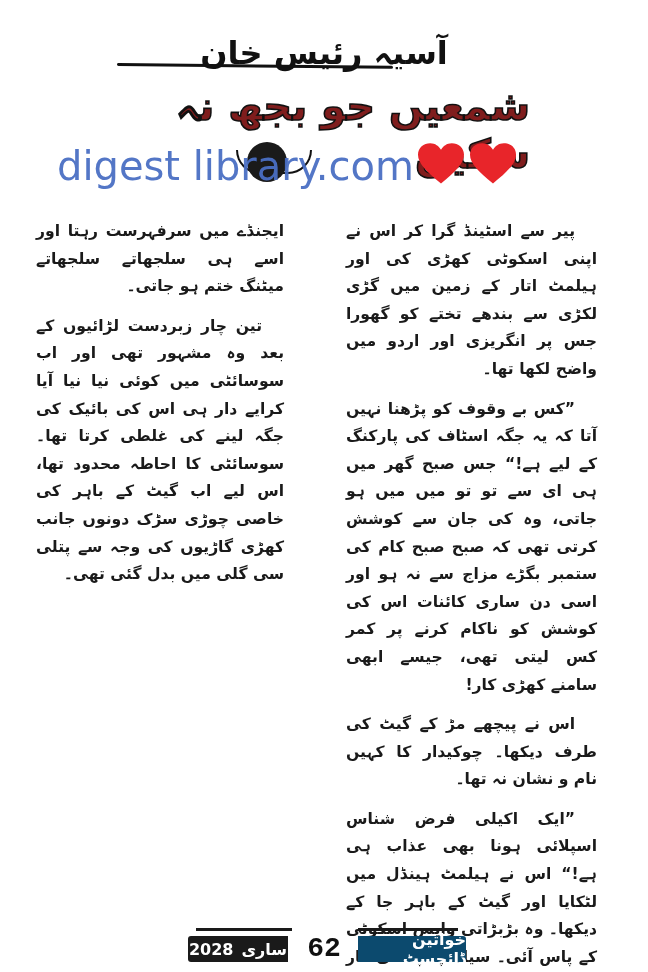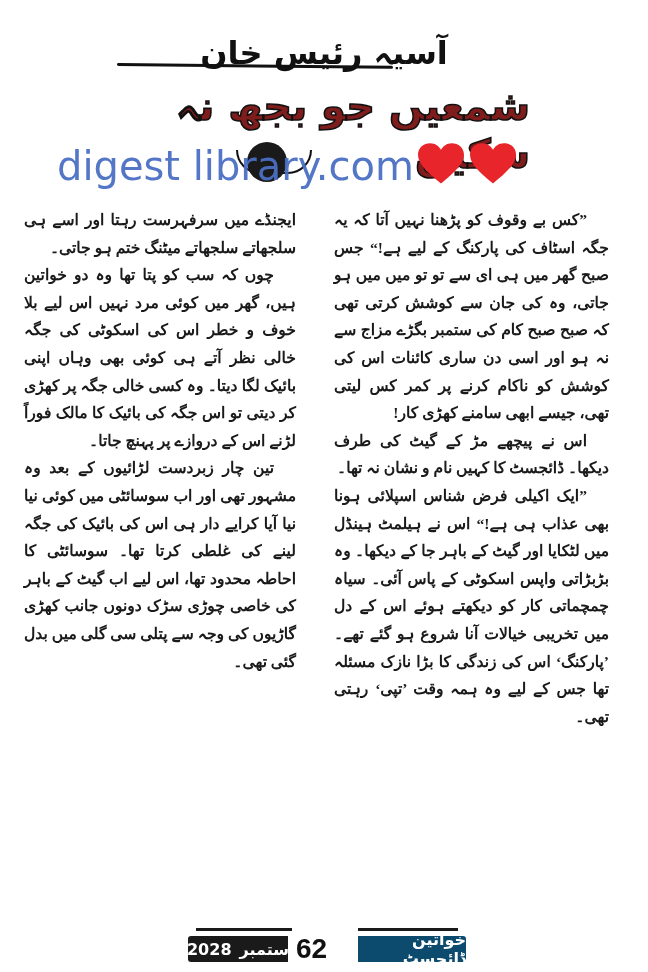--- a/index.html
+++ b/index.html
@@ -17,30 +17,30 @@
   .ornament-swoosh { position:absolute; top:150px; left:236px; width:72px; height:22px;
               border:2px solid #111; border-top:none; border-radius:0 0 40px 40px; background:transparent; }
   .watermark { position:absolute; top:143px; left:57px; height:56px; display:flex; align-items:flex-start;
                font-family:"DejaVu Sans", sans-serif; color:#4a6fc4; font-size:40px; letter-spacing:0px; }
   .watermark .wm-text { opacity:0.95; }
   .hearts { display:flex; gap:6px; margin-left:4px; }
   .heart { width:46px; height:42px; position:relative; }
   .heart svg { width:100%; height:100%; display:block; }
   .col { position:absolute; top:206px; direction:rtl; text-align:justify; font-size:15.6px;
          line-height:27.6px; font-weight:bold; color:#1a1a1a; }
-  .col p { margin:0; text-indent:0;font-family:Liberation Serif, serif; }
+  .col p { margin:12px; text-indent:0; }
   .col .para { text-indent:22px; }
   .col-right { left:334px; width:275px; }
   .col-left { left:24px; width:272px; }
   .footer { position:absolute; top:932px; left:0; width:648px; height:34px; }
   .ft-date { position:absolute; left:188px; top:4px; width:100px; height:26px; background:#1a1a1a;
              color:#fff; font-size:16px; font-weight:bold; display:flex; align-items:center; justify-content:center;
              gap:8px; border-radius:3px 0 0 3px; direction:rtl; }
-  .ft-page { position:absolute; left:296px; top:1px; width:56px; 
-             font-size:28px; font-weight:bold; color:#111; font-family:Liberation Sans, sans-serif; }
+  .ft-page { position:absolute; left:296px; top:1px; width:56px; text-align:center;
+             font-size:28px; font-weight:bold; color:#111; font-family:Liberation Mono, monospace; }
   .ft-mag { position:absolute; left:358px; top:4px; width:108px; height:26px; background:#0c4a6e;
             color:#fff; font-size:16px; font-weight:bold; display:flex; align-items:center; justify-content:center;
             border-radius:0 3px 3px 0; direction:rtl; }
   .ft-bar-left { position:absolute; left:196px; top:-4px; width:96px; height:3px; background:#1a1a1a; }
   .ft-bar-right { position:absolute; left:358px; top:-4px; width:100px; height:3px; background:#1a1a1a; }
 </style>
 </head>
 <body>
 
 <div class="byline">آسیہ رئیس خان</div>
@@ -59,35 +59,35 @@
     </span>
     <span class="heart">
       <svg viewBox="0 0 32 29">
           <path d="M16 28 C6 20 0 14 0 8 C0 3 4 0 8.5 0 C12 0 14.5 2 16 4.5 C17.5 2 20 0 23.5 0 C28 0 32 3 32 8 C32 14 26 20 16 28 Z" fill="#e8252a"></path>
         </svg>
     </span>
   </span>
 </div>
 
 <div class="col col-right">
+  <p class="para">پیر سے اسٹینڈ گرا کر اس نے اپنی اسکوٹی کھڑی کی اور ہیلمٹ اتار کے زمین میں گڑی لکڑی سے بندھے تختے کو گھورا جس پر انگریزی اور اردو میں واضح لکھا تھا۔</p>
   <p class="para">”کس بے وقوف کو پڑھنا نہیں آتا کہ یہ جگہ اسٹاف کی پارکنگ کے لیے ہے!“ جس صبح گھر میں ہی ای سے تو تو میں میں ہو جاتی، وہ کی جان سے کوشش کرتی تھی کہ صبح صبح کام کی ستمبر بگڑے مزاج سے نہ ہو اور اسی دن ساری کائنات اس کی کوشش کو ناکام کرنے پر کمر کس لیتی تھی، جیسے ابھی سامنے کھڑی کار!</p>
-  <p class="para">اس نے پیچھے مڑ کے گیٹ کی طرف دیکھا۔ ڈائجسٹ کا کہیں نام و نشان نہ تھا۔</p>
+  <p class="para">اس نے پیچھے مڑ کے گیٹ کی طرف دیکھا۔ چوکیدار کا کہیں نام و نشان نہ تھا۔</p>
   <p class="para">”ایک اکیلی فرض شناس اسپلائی ہونا بھی عذاب ہی ہے!“ اس نے ہیلمٹ ہینڈل میں لٹکایا اور گیٹ کے باہر جا کے دیکھا۔ وہ بڑبڑاتی واپس اسکوٹی کے پاس آئی۔ سیاہ چمچماتی کار کو دیکھتے ہوئے اس کے دل میں تخریبی خیالات آنا شروع ہو گئے تھے۔ ’پارکنگ‘ اس کی زندگی کا بڑا نازک مسئلہ تھا جس کے لیے وہ ہمہ وقت ’تپی‘ رہتی تھی۔</p>
 
 </div>
 
 <div class="col col-left">
   <p>ایجنڈے میں سرفہرست رہتا اور اسے ہی سلجھاتے سلجھاتے میٹنگ ختم ہو جاتی۔</p>
-  <p class="para">چوں کہ سب کو پتا تھا وہ دو خواتین ہیں، گھر میں کوئی مرد نہیں اس لیے بلا خوف و خطر اس کی اسکوٹی کی جگہ خالی نظر آتے ہی کوئی بھی وہاں اپنی بائیک لگا دیتا۔ وہ کسی خالی جگہ پر کھڑی کر دیتی تو اس جگہ کی بائیک کا مالک فوراً لڑنے اس کے دروازے پر پہنچ جاتا۔</p>
   <p class="para">تین چار زبردست لڑائیوں کے بعد وہ مشہور تھی اور اب سوسائٹی میں کوئی نیا نیا آیا کرایے دار ہی اس کی بائیک کی جگہ لینے کی غلطی کرتا تھا۔ سوسائٹی کا احاطہ محدود تھا، اس لیے اب گیٹ کے باہر کی خاصی چوڑی سڑک دونوں جانب کھڑی گاڑیوں کی وجہ سے پتلی سی گلی میں بدل گئی تھی۔</p>
 
 </div>
 
 <div class="footer">
   <div class="ft-bar-left"></div>
   <div class="ft-bar-right"></div>
   <div class="ft-date">
-    <span>ستمبر</span>
+    <span>ساری</span>
     <span>2028</span>
   </div>
   <div class="ft-page">62</div>
   <div class="ft-mag">خواتین ڈائجسٹ</div>
 </div>
 
 </body></html>

